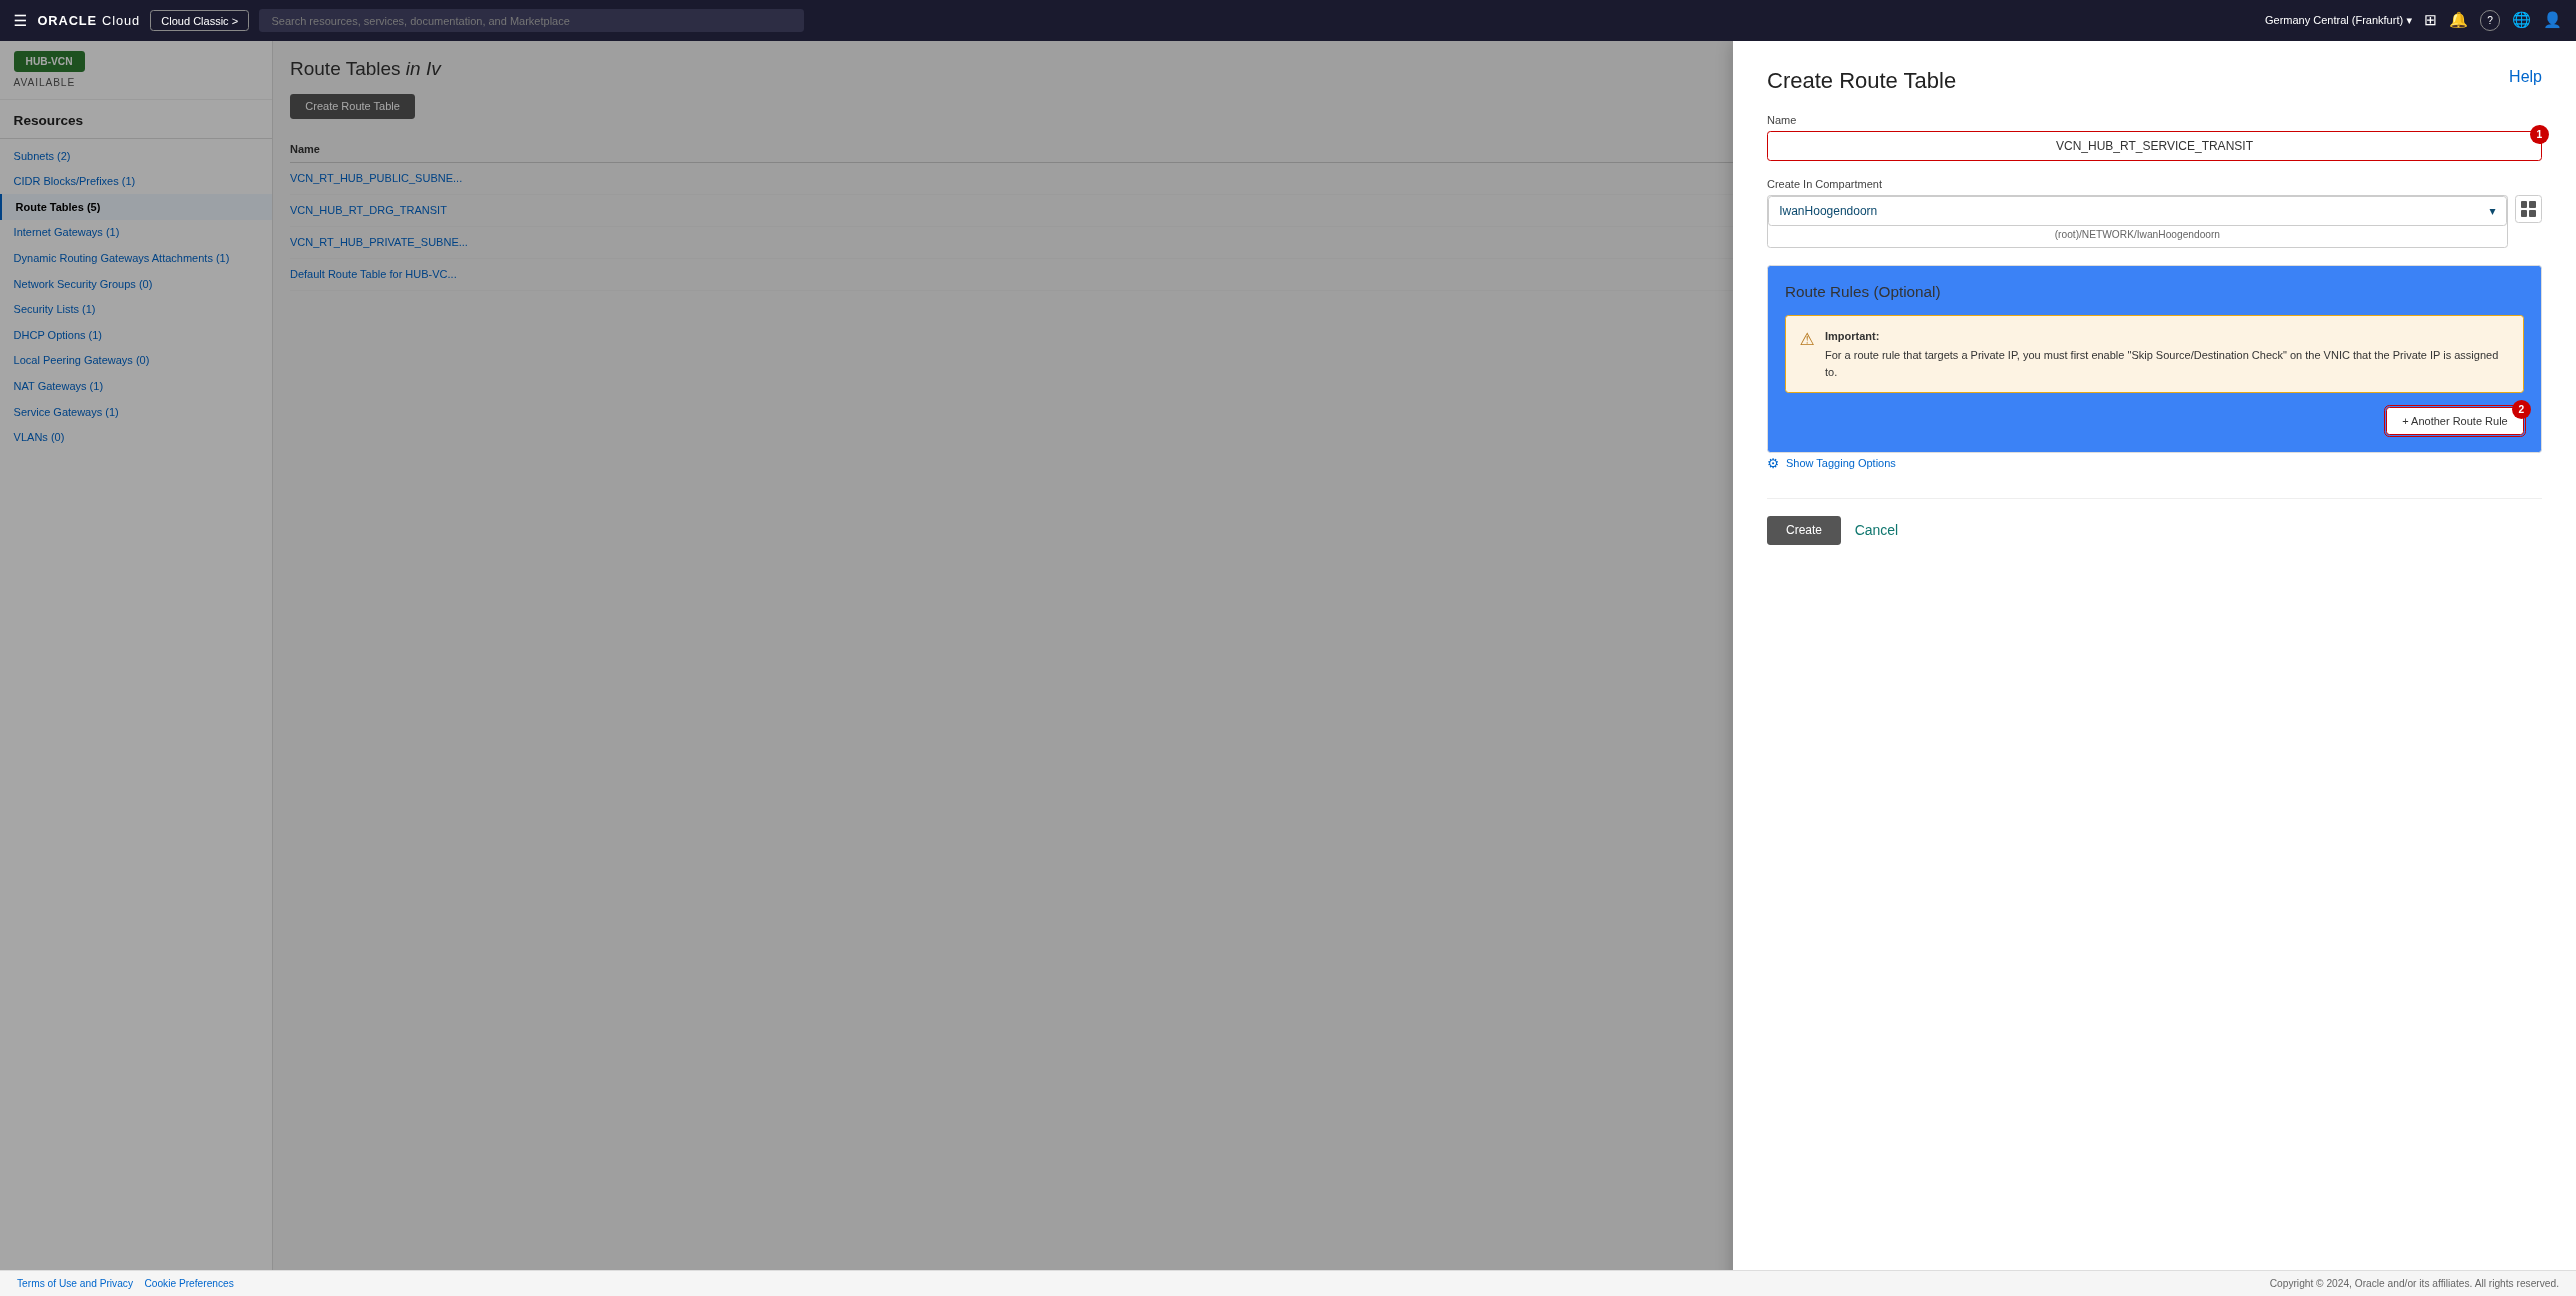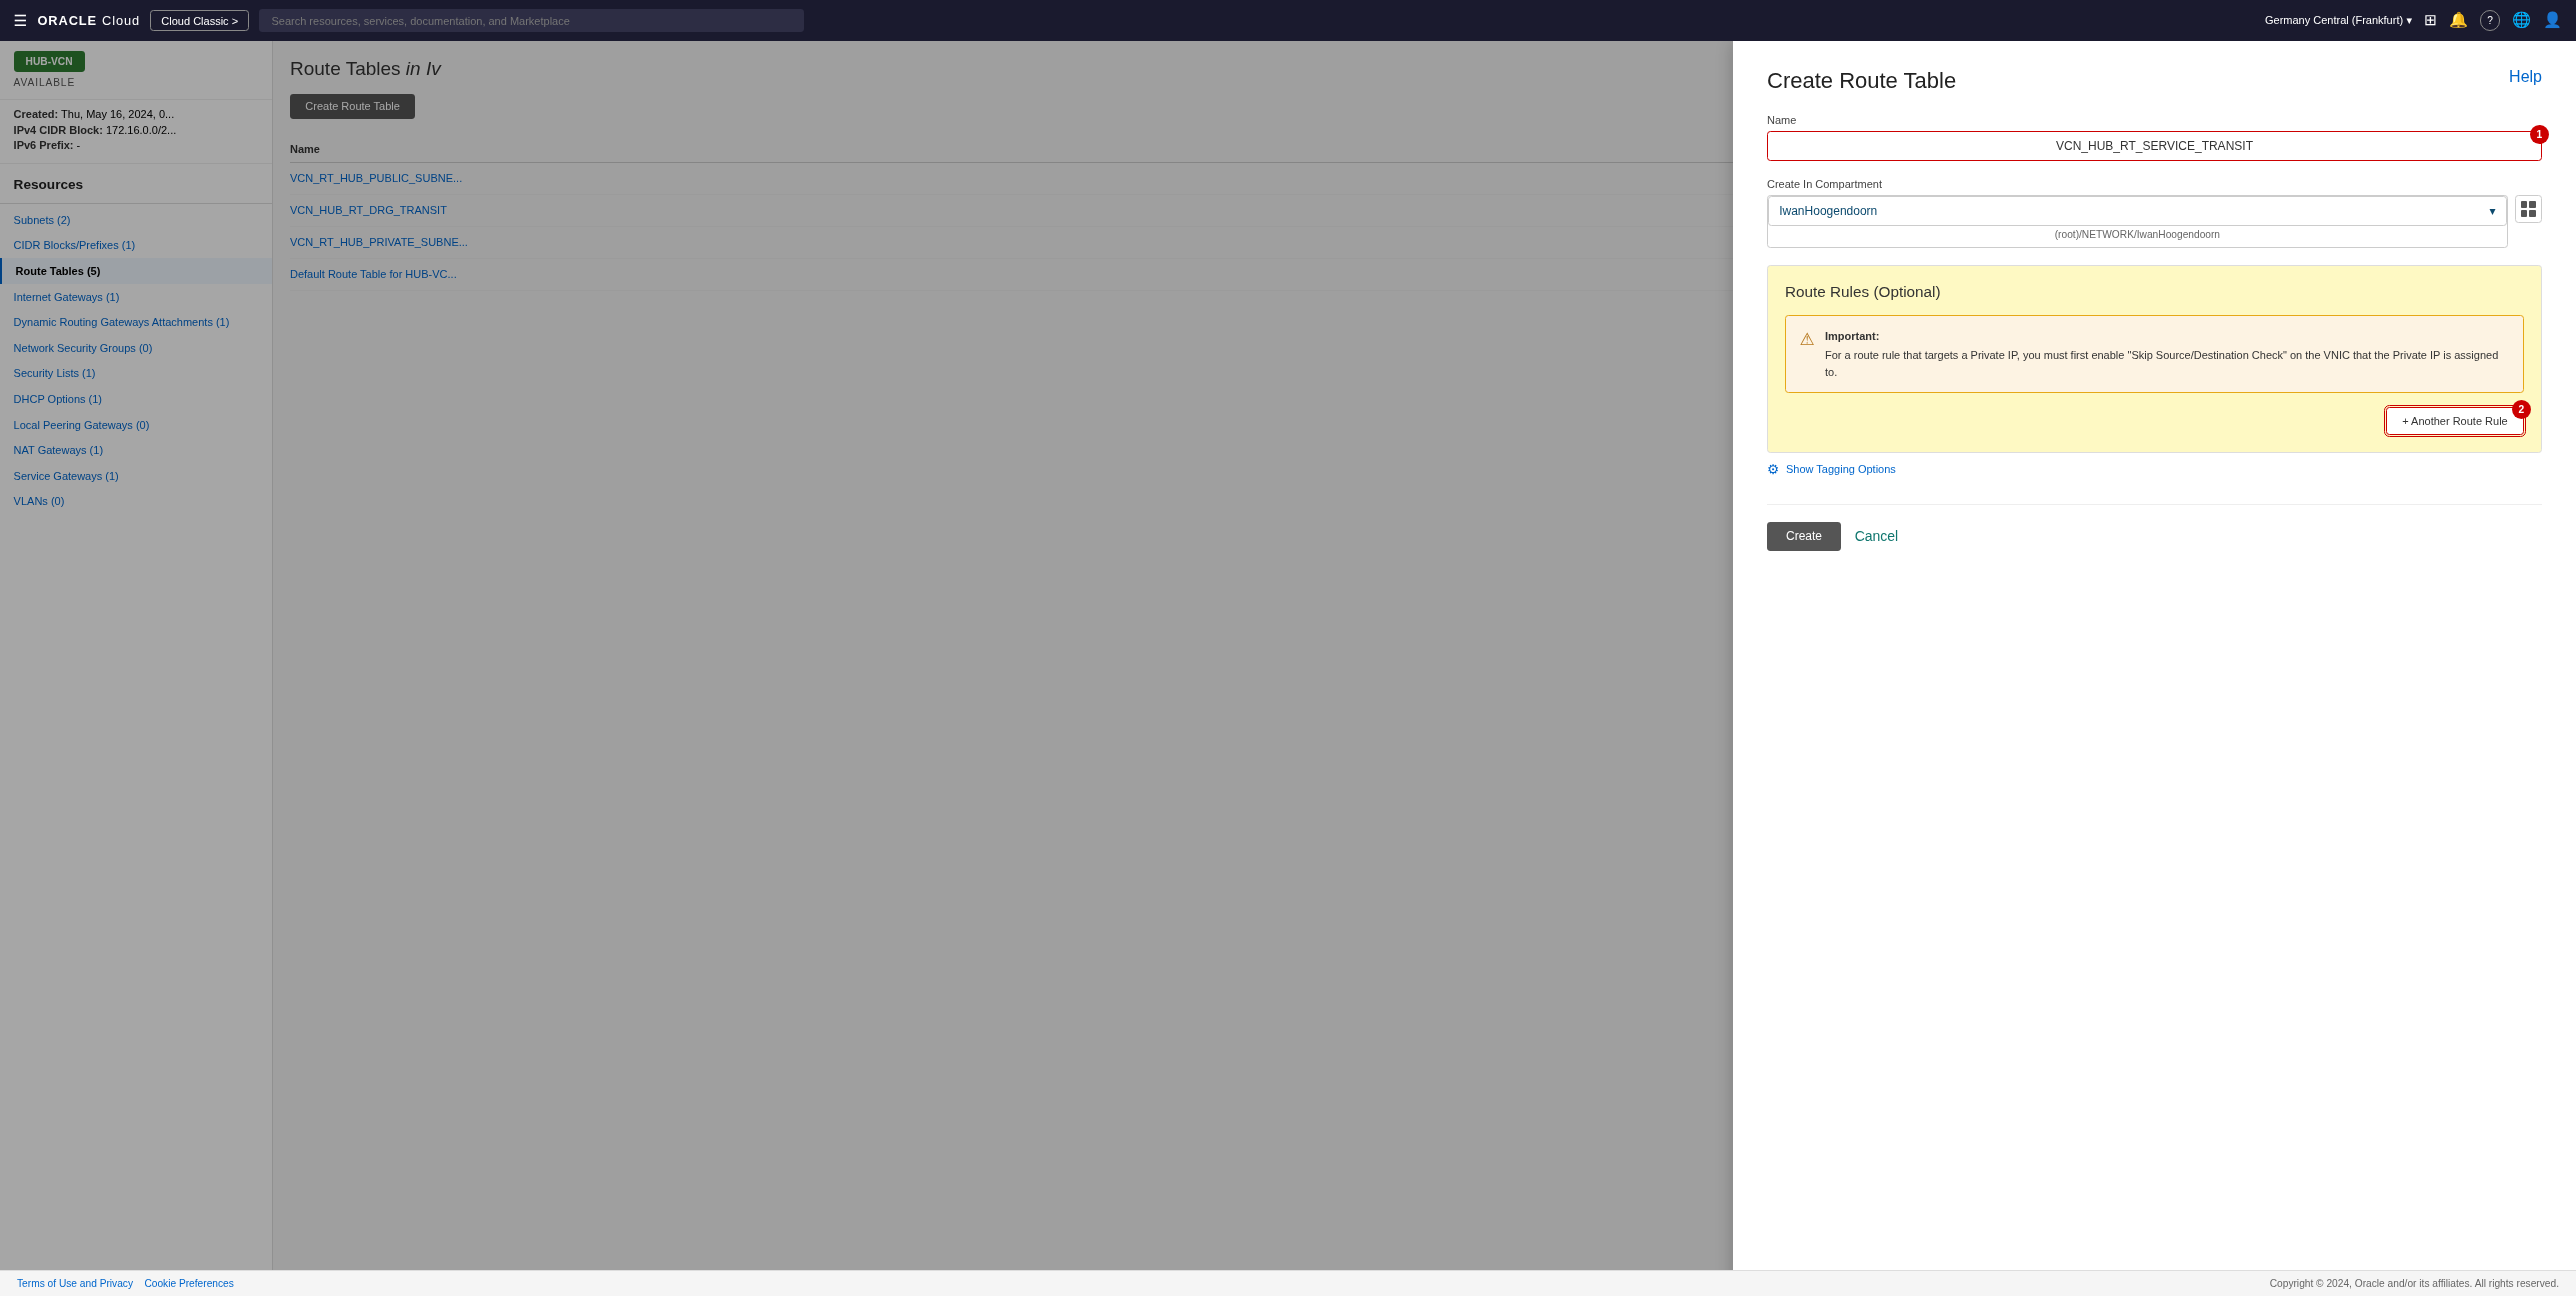--- a/index.html
+++ b/index.html
@@ -70,21 +70,21 @@
       width: 19px; height: 19px; border-radius: 50%; background: #c00; color: #fff; font-size: 10.2px; font-weight: 700;
       position: absolute; top: -6.8px; right: -6.8px;
     }
     .input-wrapper { position: relative; display: inline-block; width: 100%; }
 
     .compartment-select {
       width: 100%; border: 0.9px solid #ccc; border-radius: 3.4px; padding: 6.8px 10.2px; font-size: 12px; color: #0c4a6e; background: #fff; cursor: pointer; display: flex; align-items: center; justify-content: space-between;
     }
     .compartment-path { font-size: 10.2px; color: #666; padding: 3.4px 10.2px 6.8px; text-align: center; }
 
-    .route-rules-box { border: 0.9px solid #ddd; border-radius: 3.4px; padding: 17px; margin-bottom: 8px; background: #fef9c3; }
+    .route-rules-box { border: 0.9px solid #ddd; border-radius: 3.4px; padding: 17px; margin-bottom: 2px; background: #3b82f6; }
     .route-rules-title { font-size: 15.3px; font-weight: 400; color: #333; margin-bottom: 13.6px; }
 
     .important-box { background: #fdf3e3; border: 0.9px solid #e6a817; border-radius: 3.4px; display: flex; align-items: flex-start; gap: 10.2px; padding: 12px 13.6px; margin-bottom: 13.6px; }
     .important-icon { font-size: 17px; color: #b7791f; margin-top: 1.7px; }
     .important-text { font-size: 11px; color: #333; line-height: 1.5; }
     .important-text strong { display: block; margin-bottom: 3.4px; }
 
     .step2-wrapper { position: relative; display: inline-block; }
     .another-route-btn {
       border: 0.9px solid #c00; background: #fff; color: #333; border-radius: 3.4px; padding: 6.8px 15.3px; font-size: 11px; cursor: pointer; outline: 1.7px solid #c00; outline-offset: 1.7px;
@@ -131,34 +131,20 @@
     <span style="font-size:15.3px;">👤</span>
   </div>
 </nav>
 
 <div class="main-layout">
 
   <div class="left-panel">
     <div class="vcn-header">
       <div class="vcn-badge">HUB-VCN</div>
       <div class="vcn-status">AVAILABLE</div>
-    </div>
-    <div class="vcn-info">
-      <div>
-        <strong>Created:</strong>
-        <span>Thu, May 16, 2024, 0...</span>
-      </div>
-      <div>
-        <strong>IPv4 CIDR Block:</strong>
-        <span>172.16.0.0/2...</span>
-      </div>
-      <div>
-        <strong>IPv6 Prefix:</strong>
-        <span>-</span>
-      </div>
     </div>
     <div class="resources-label">Resources</div>
     <hr class="sidebar-divider">
     <div id="sidebar-items-container">
         <a class="sidebar-item">Subnets (2)</a>
         <a class="sidebar-item">CIDR Blocks/Prefixes (1)</a>
         <a class="sidebar-item active">Route Tables (5)</a>
         <a class="sidebar-item">Internet Gateways (1)</a>
         <a class="sidebar-item">Dynamic Routing Gateways Attachments (1)</a>
         <a class="sidebar-item">Network Security Groups (0)</a>

